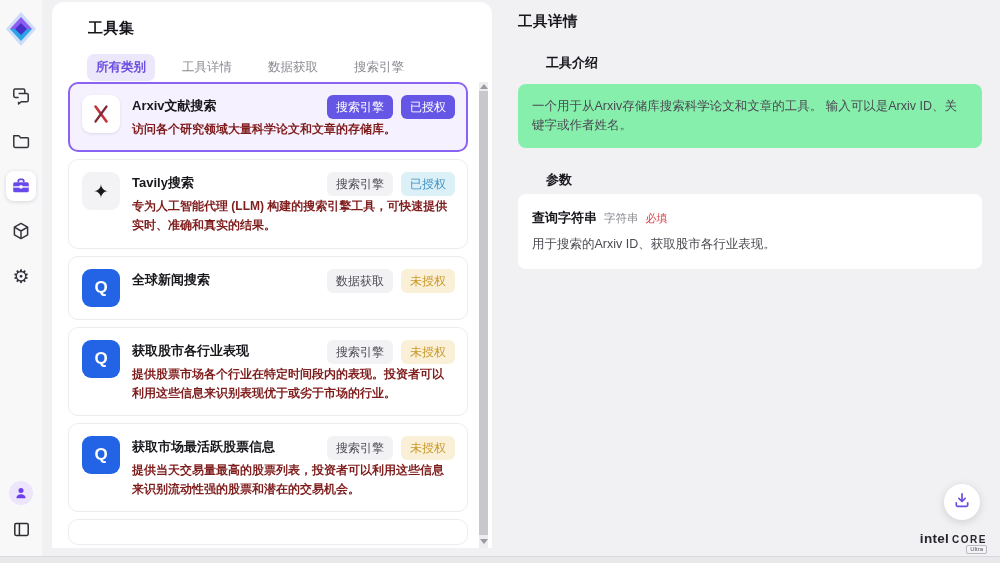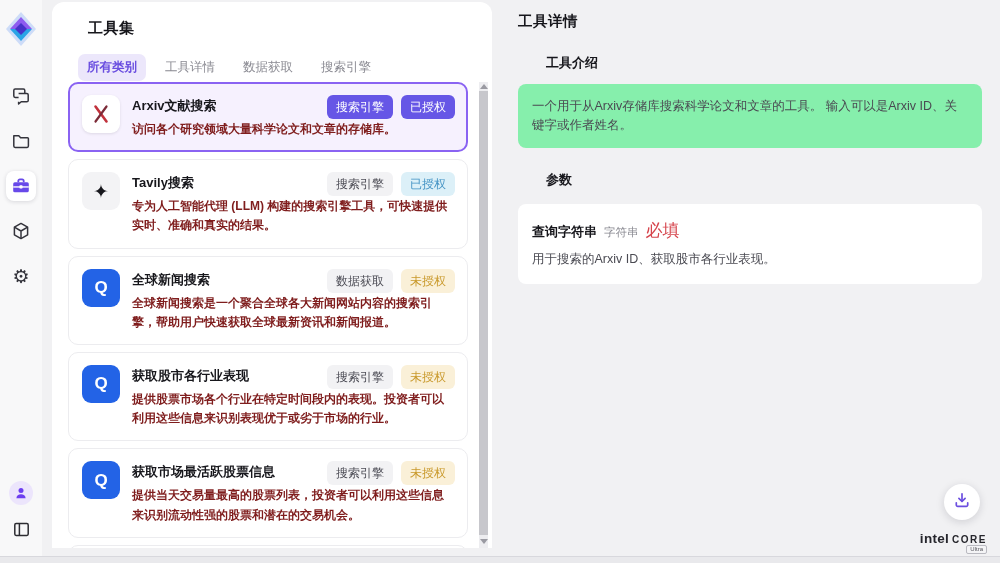--- a/index.html
+++ b/index.html
@@ -29,21 +29,21 @@
     width:24px; height:24px; border-radius:50%; background:#ece5fc;
     display:flex; align-items:center; justify-content:center; cursor:pointer;
   }
 
   
   .list-panel {
     position:absolute; left:52px; top:2px; width:440px; height:546px;
     background:#fff; border-radius:12px 12px 0 0;
   }
   .panel-title { font-size:15px; font-weight:bold; padding:17px 0 0 36px; letter-spacing:.5px; }
-  .tabs { display:flex; gap:10px; margin:16px 0 0 26px; align-items:center; }
+  .tabs { display:flex; gap:18px; margin:16px 0 0 35px; align-items:center; }
   .tab {
     font-size:12.5px; color:#8a8a92; padding:5px 9px; border-radius:7px;
     cursor:pointer; white-space:nowrap;
   }
   .tab.active { background:#ece7fb; color:#6a4ee0; font-weight:bold; }
 
   .tool-list { position:absolute; left:16px; right:24px; top:80px; bottom:0; overflow:hidden; }
   .tool-card {
     position:relative; display:flex; gap:12px; background:#fff;
     border:1px solid #ececef; border-radius:10px; padding:12px 13px;
@@ -79,25 +79,25 @@
   .sb-down { bottom:4px; border-top:5px solid #9a9aa2; }
 
   
   .details { position:absolute; left:500px; top:0; width:500px; height:556px; padding:12px 18px 0; }
   .details-title { font-size:14.5px; font-weight:bold; letter-spacing:.5px; }
   .section-heading { font-size:13px; font-weight:bold; margin-top:23px;margin-left:28px; }
   .intro-box {
     margin-top:12px; background:#86efac; border-radius:8px; padding:13px 14px;
     font-size:12.5px; color:#4a4a52; line-height:1.5;
   }
-  .param-box { margin-top:15px; background:#fff; border-radius:8px; padding:15px 14px 16px; }
+  .param-box { margin-top:5px; background:#fff; border-radius:8px; padding:15px 14px 16px; }
   .param-head { display:flex; align-items:baseline; gap:7px; }
   .param-name { font-size:13px; font-weight:bold; }
   .param-type { font-size:11.5px; color:#8a8a92; }
-  .param-required { font-size:17px; color:#d6454d; }
+  .param-required { font-size:11px; color:#d6454d; }
   .param-desc { margin-top:9px; font-size:12.5px; color:#4a4a52; }
 
   .download-btn {
     position:absolute; right:20px; bottom:36px; width:36px; height:36px; border-radius:50%;
     background:#fff; box-shadow:0 2px 8px rgba(20,20,40,.15);
     display:flex; align-items:center; justify-content:center; cursor:pointer;
   }
   .intel-logo { position:absolute; right:13px; bottom:10px; display:flex; align-items:baseline; gap:3px; }
   .intel-word { font-size:13.5px; font-weight:bold; color:#26262c; letter-spacing:.3px; }
   .core-word { font-size:10px; font-weight:700; color:#26262c; text-transform:uppercase; letter-spacing:1.5px; }
@@ -224,21 +224,20 @@
         <span class="badge b-cyan">已授权</span>
       </div>
     </div>
 
     <div class="tool-card">
       <div class="tool-icon tile-blue">
         <span class="q-glyph">Q</span>
       </div>
       <div class="tool-body">
         <div class="tool-name">全球新闻搜索</div>
-        <div class="tool-desc">全球新闻搜索是一个聚合全球各大新闻网站内容的搜索引擎，帮助用户快速获取全球最新资讯和新闻报道。</div>
       </div>
       <div class="tool-badges">
         <span class="badge b-gray">数据获取</span>
         <span class="badge b-yellow">未授权</span>
       </div>
     </div>
 
     <div class="tool-card">
       <div class="tool-icon tile-blue">
         <span class="q-glyph">Q</span>

